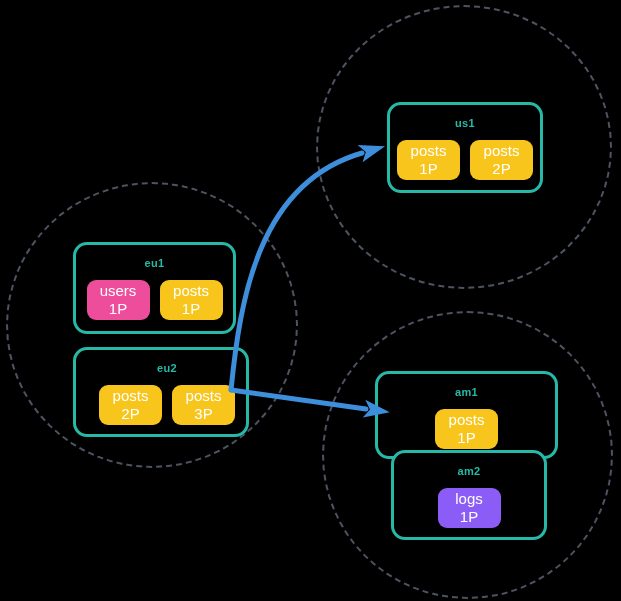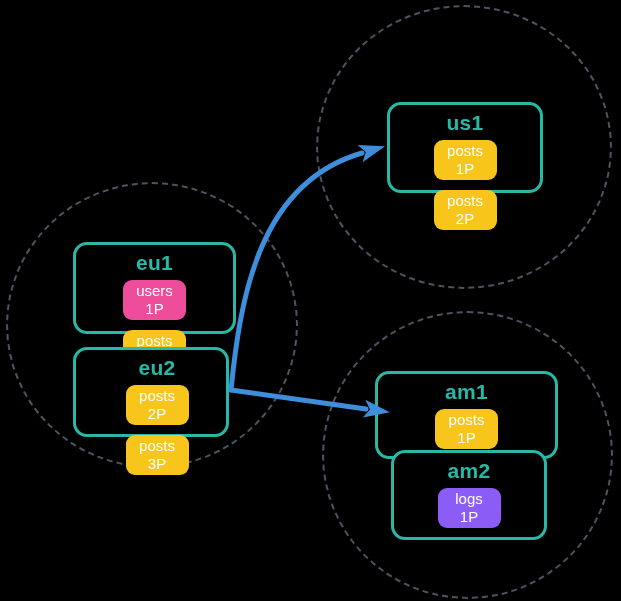--- a/index.html
+++ b/index.html
@@ -31,38 +31,37 @@
     border-radius: 14px;
     background: #000000;
     box-sizing: border-box;
     display: flex;
     flex-direction: column;
     align-items: center;
     padding-top: 8px;
     z-index: 2;
   }
   .node-eu1 { left: 73px;  top: 242px; width: 163px; height: 92px; }
-  .node-eu2 { left: 73px;  top: 347px; width: 156px; height: 90px; padding-left: 12px; }
+  .node-eu2 { left: 73px;  top: 347px; width: 176px; height: 90px; padding-left: 12px; }
   .node-us1 { left: 387px; top: 102px; width: 156px; height: 91px; }
   .node-am1 { left: 375px; top: 371px; width: 183px; height: 88px; }
   .node-am2 { left: 391px; top: 450px; width: 156px; height: 90px; }
 
   .node-label {
     color: #27B9A7;
-    font-size: 21px;
+    font-size: 11px;
     font-weight: bold;
     line-height: 20px;
     letter-spacing: .3px;
   }
   .shard-row {
     display: flex;
     gap: 10px;
     margin-top: 7px;
     justify-content: center;
-    flex-direction: column;
   }
   .shard {
     width: 63px; height: 40px;
     border-radius: 9px;
     display: flex;
     flex-direction: column;
     align-items: center;
     justify-content: center;
     color: #FFFFFF;
     font-size: 15px;

